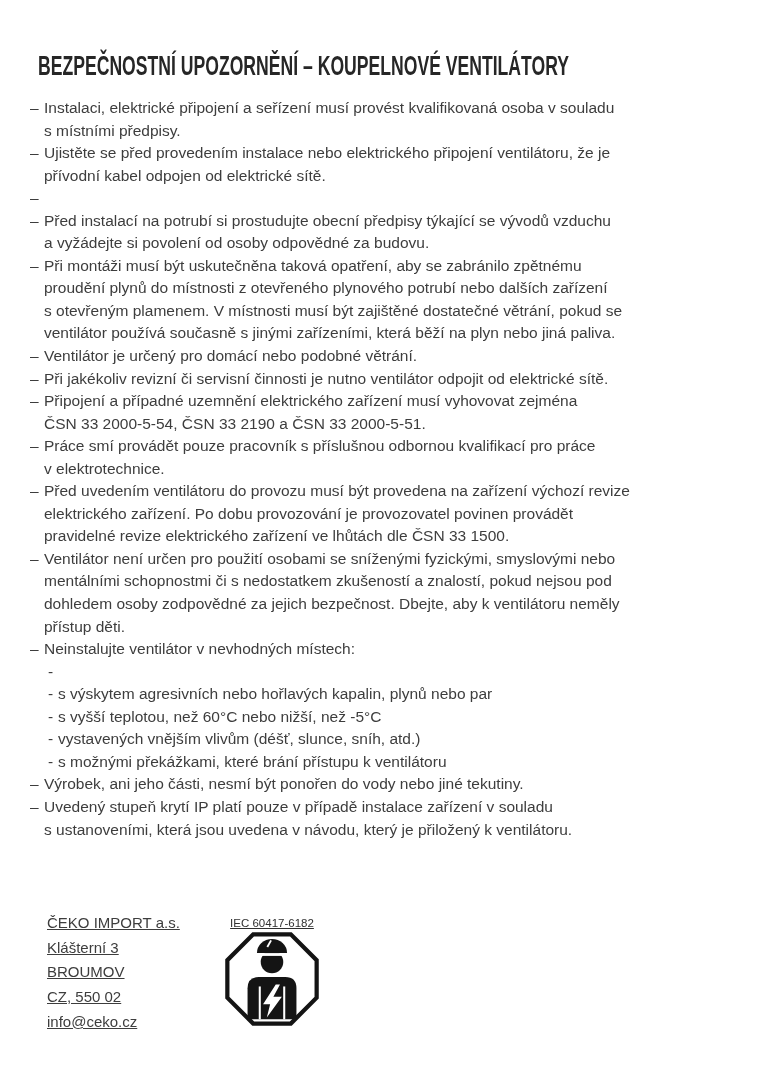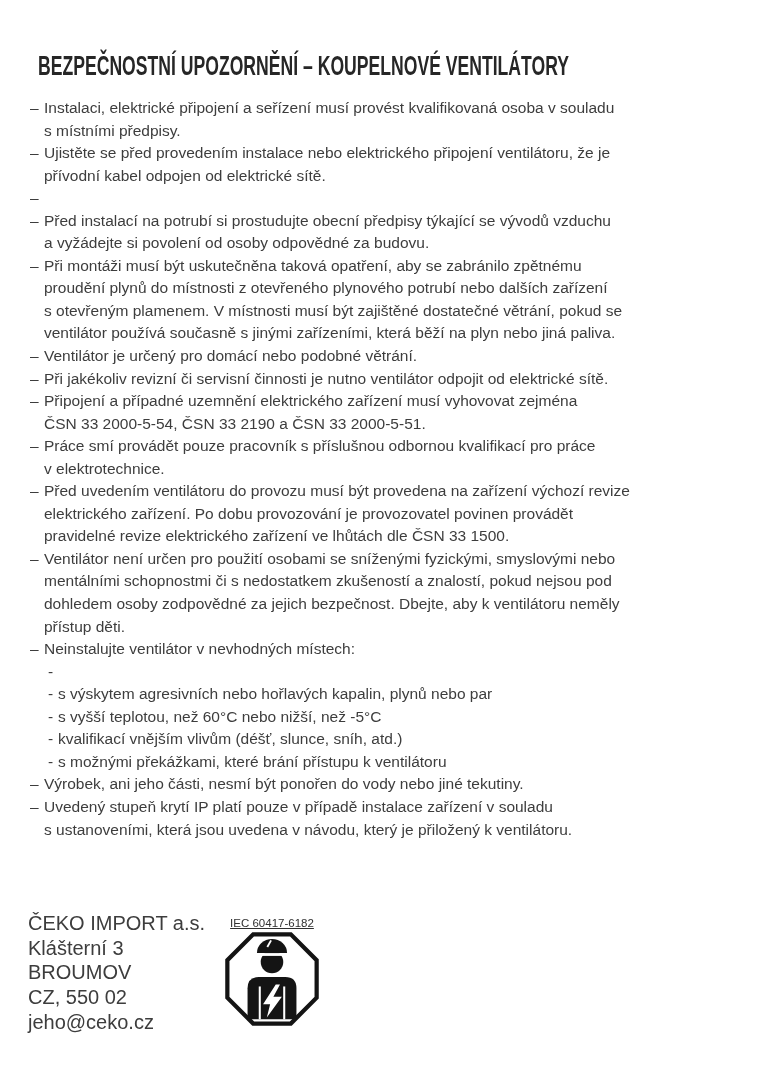--- a/index.html
+++ b/index.html
@@ -43,25 +43,26 @@
   }
   .bullet { display: flex; align-items: flex-start; }
   .bullet .marker { flex: none; width: 14px; }
   .bullet .text { white-space: pre-line; }
   .bullet.level-1 { padding-left: 18px; }
   .bullet.level-1 .marker { width: 10px; }
 
   
   .footer-address {
     position: absolute;
-    left: 28px;
+    left: 47px;
     top: 911px;
-    font-size: 20px;
+    font-size: 15px;
     line-height: 24.7px;
     color: #3d3d3d;
+    text-decoration: underline;
   }
   .iec-block {
     position: absolute;
     left: 222px;
     top: 917px;
     width: 100px;
     text-align: center;
   }
   .iec-label {
     font-size: 11.5px;
@@ -146,21 +147,21 @@
       <div class="bullet level-1">
         <span class="marker">-</span>
         <span class="text">s výskytem agresivních nebo hořlavých kapalin, plynů nebo par</span>
       </div>
       <div class="bullet level-1">
         <span class="marker">-</span>
         <span class="text">s vyšší teplotou, než 60°C nebo nižší, než -5°C</span>
       </div>
       <div class="bullet level-1">
         <span class="marker">-</span>
-        <span class="text">kvalifikací vnějším vlivům (déšť, slunce, sníh, atd.)</span>
+        <span class="text">vystavených vnějším vlivům (déšť, slunce, sníh, atd.)</span>
       </div>
       <div class="bullet level-1">
         <span class="marker">-</span>
         <span class="text">s možnými překážkami, které brání přístupu k ventilátoru</span>
       </div>
       <div class="bullet level-0">
         <span class="marker">–</span>
         <span class="text">Výrobek, ani jeho části, nesmí být ponořen do vody nebo jiné tekutiny.</span>
       </div>
       <div class="bullet level-0">
@@ -169,21 +170,21 @@
 s ustanoveními, která jsou uvedena v návodu, který je přiložený k ventilátoru.</span>
       </div>
     </div>
 
   <footer>
     <div class="footer-address">
       <div>ČEKO IMPORT a.s.</div>
       <div>Klášterní 3</div>
       <div>BROUMOV</div>
       <div>CZ, 550 02</div>
-      <div>jeho@ceko.cz</div>
+      <div>info@ceko.cz</div>
     </div>
 
     <div class="iec-block">
       <div class="iec-label">IEC 60417-6182</div>
       <svg class="iec-svg" width="94" height="96" viewBox="0 0 100 102" xmlns="http://www.w3.org/2000/svg" aria-hidden="true">
 
         <polygon points="30,4.5 70,4.5 97.5,32 97.5,72 70,99.5 30,99.5 2.5,72 2.5,32" fill="#ffffff" stroke="#141414" stroke-width="4.5"></polygon>
 
         <circle cx="50" cy="34" r="12" fill="#141414"></circle>
 

